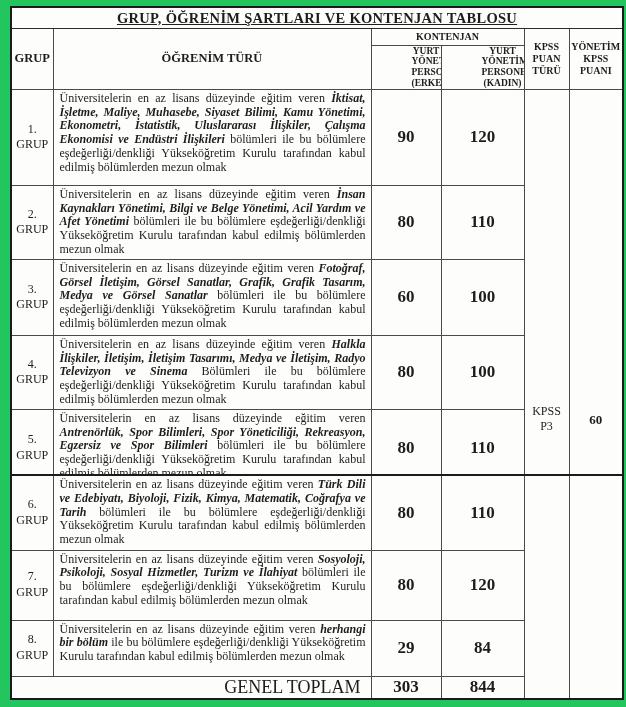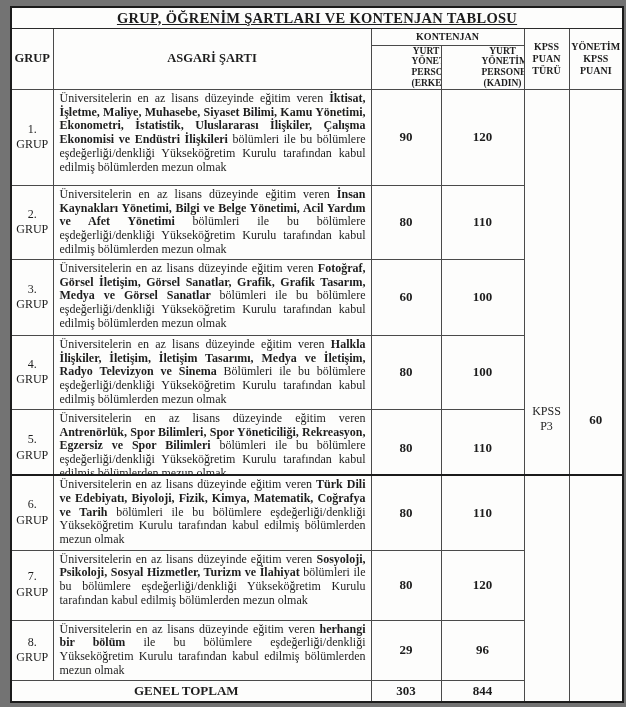--- a/index.html
+++ b/index.html
@@ -1,19 +1,19 @@
 <!DOCTYPE html>
 <html><head>
 <meta charset="utf-8">
 <style>
   * { margin:0; padding:0; box-sizing:border-box; }
   html,body { background:#dcdcda; }
   .screen {
     position:relative; width:626px; height:707px;
-    background:#737373; overflow:hidden;
+    background:#22c55e; overflow:hidden;
     font-family:"Liberation Serif","DejaVu Serif",serif;
     color:#1d1d1d;
   }
   table.tbl {
     position:absolute; left:10px;
     border-collapse:collapse; table-layout:fixed; width:612px;
     background:#fdfdfc;
     border:2px solid #1b1b1b;
   }
   .t1 { top:6px; }
@@ -25,32 +25,32 @@
 
   .hc { text-align:center; font-weight:bold;margin-top:8px; }
   .hc-lg   { font-size:12.5px; }
   .hc-kont { font-size:10px; height:17px; }
   .hc-xs   { font-size:9.5px; line-height:1.14;padding-left:40px; }
   .hc-sm   { font-size:10px;  line-height:1.2; }
   .pre { white-space:pre-line; }
 
   .c-grup { text-align:center; font-size:12px; line-height:1.3; white-space:pre-line; }
   .c-req  { text-align:justify; font-size:12px; line-height:1.15; padding:2px 5px 2px 6px; vertical-align:top; }
-  .c-req b { font-weight:bold; }
-  .c-num  { text-align:center; font-weight:bold; font-size:13px; }
+  .c-req b { font-weight:bold;font-style:italic; }
+  .c-num  { text-align:center; font-weight:bold; font-size:17px; }
 
   .c-kpss   { text-align:center; font-size:12px; line-height:1.25; white-space:pre-line;
               vertical-align:bottom; padding-bottom:52px; }
   .c-asgari { text-align:center; font-weight:bold; font-size:13px;
               vertical-align:bottom; padding-bottom:58px; }
 
   .r-h17{height:17px}.r-h42{height:42px}
   .r1{height:96px}.r2{height:60px}.r3{height:76px}.r4{height:66px}.r5{height:78px}
   .r6{height:75px}.r7{height:70px}.r8{height:56px}.r-total{height:22px}
-  .c-total-label { text-align:center; font-weight:bold; font-size:13px; padding-right:10px; }
+  .c-total-label { text-align:right; font-weight:normal; font-size:18px; padding-right:10px; }
 </style>
 </head>
 <body>
 
 <div class="screen">
 
   <table class="tbl t1">
     <colgroup>
       <col style="width:42px">
         <col style="width:318px">
@@ -60,21 +60,21 @@
         <col style="width:54px">
     </colgroup>
     <tbody>
       <tr>
         <td class="title-cell" colspan="6">
           <span class="title-text">GRUP, ÖĞRENİM ŞARTLARI VE KONTENJAN TABLOSU</span>
         </td>
       </tr>
       <tr class="r-h17">
         <td class="hc hc-lg" rowspan="2">GRUP</td>
-        <td class="hc hc-lg" rowspan="2">ASGARİ ŞARTI</td>
+        <td class="hc hc-lg" rowspan="2">ÖĞRENİM TÜRÜ</td>
         <td class="hc hc-kont" colspan="2">KONTENJAN</td>
         <td class="hc hc-sm pre" rowspan="2">KPSS
 PUAN
 TÜRÜ</td>
         <td class="hc hc-sm pre" rowspan="2">YÖNETİM
 KPSS
 PUANI</td>
       </tr>
       <tr class="r-h42">
         <td class="hc hc-xs pre">YURT
@@ -152,21 +152,21 @@
 GRUP</td>
         <td class="c-req"><span>Üniversitelerin en az lisans düzeyinde eğitim veren </span><b>Sosyoloji, Psikoloji, Sosyal Hizmetler, Turizm ve İlahiyat</b><span> bölümleri ile bu bölümlere eşdeğerliği/denkliği Yükseköğretim Kurulu tarafından kabul edilmiş bölümlerden mezun olmak</span></td>
         <td class="c-num">80</td>
         <td class="c-num">120</td>
       </tr>
       <tr class="r8">
         <td class="c-grup">8.
 GRUP</td>
         <td class="c-req"><span>Üniversitelerin en az lisans düzeyinde eğitim veren </span><b>herhangi bir bölüm</b><span> ile bu bölümlere eşdeğerliği/denkliği Yükseköğretim Kurulu tarafından kabul edilmiş bölümlerden mezun olmak</span></td>
         <td class="c-num">29</td>
-        <td class="c-num">96</td>
+        <td class="c-num">84</td>
       </tr>
       <tr class="r-total">
         <td class="c-total-label" colspan="2">GENEL TOPLAM</td>
         <td class="c-num">303</td>
         <td class="c-num">844</td>
       </tr>
     </tbody>
   </table>
 
 </div>

